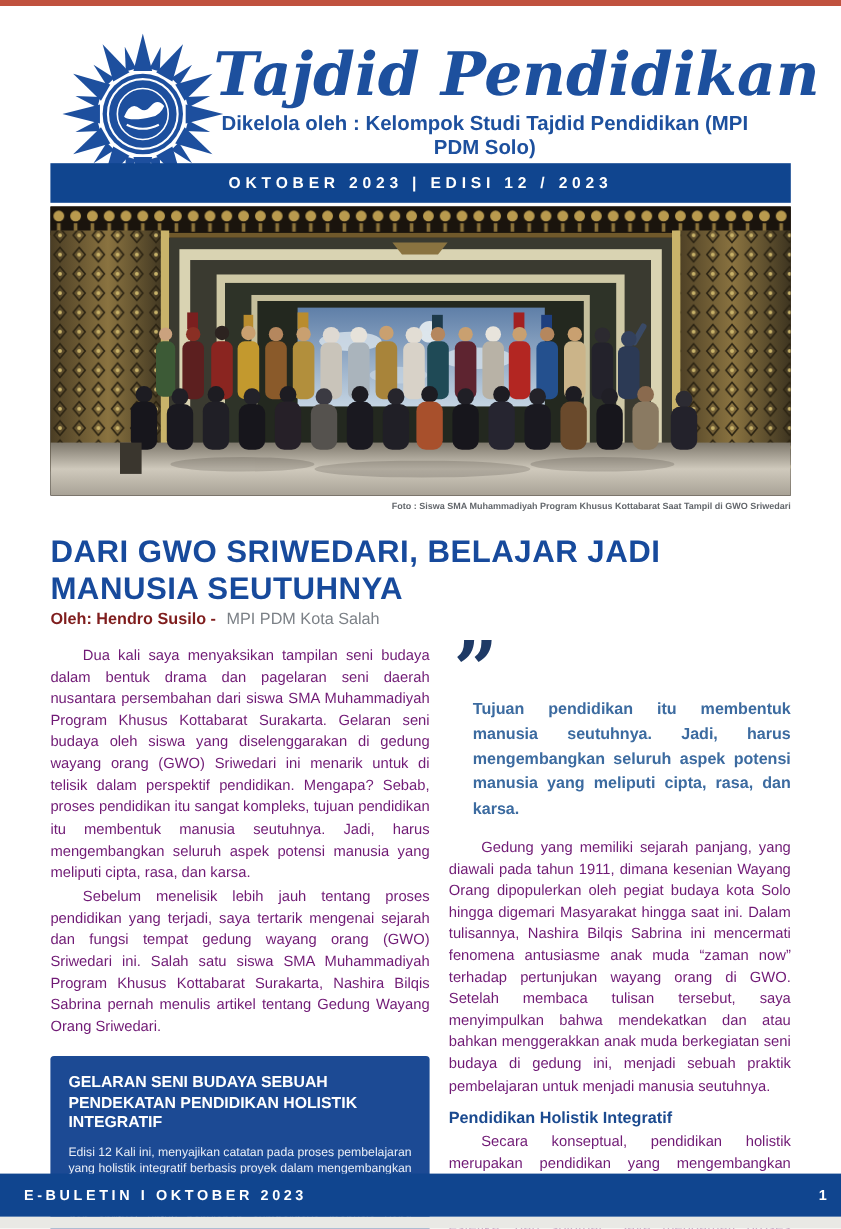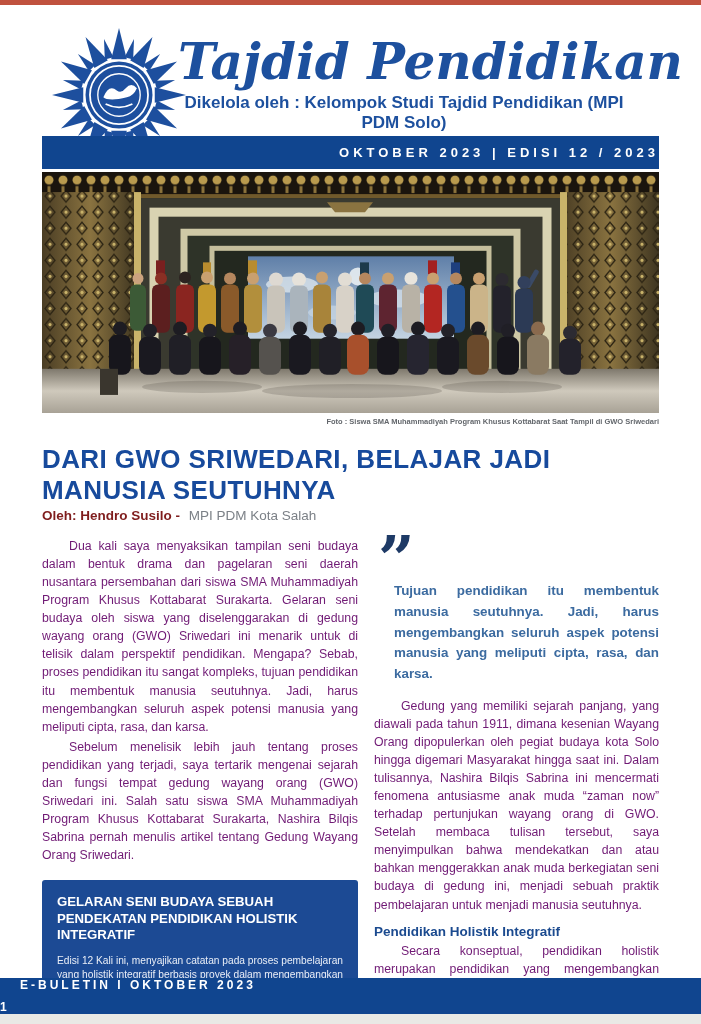--- a/index.html
+++ b/index.html
@@ -24,21 +24,21 @@
   .masthead { position:absolute; left:178px; top:34px; width:452px; text-align:center; }
   .title {
     font-family:"DejaVu Serif", serif; font-style:italic; font-weight:bold;
     font-size:50px; color:#1d509e; line-height:1.1; white-space:nowrap;
   }
   .subtitle { margin-top:4px; font-size:17px; font-weight:bold; color:#1d509e; }
   
   .edition-bar {
     position:absolute; left:42px; top:136px; width:617px; height:33px;
     background:#10458f; color:#ffffff; font-weight:bold; font-size:13px;
-    letter-spacing:4px; display:flex; align-items:center; justify-content:flex-end;
+    letter-spacing:4px; display:flex; align-items:center; justify-content:center;
   }
   
   .photo { position:absolute; left:42px; top:172px; width:617px; height:241px; background:#2a241c; }
   .photo svg { display:block; width:100%; height:100%; }
   .caption {
     position:absolute; top:417px; right:42px; font-size:7.5px; color:#63676c; font-weight:bold;
   }
   
   .headline {
     position:absolute; left:42px; top:444px; width:565px;
@@ -67,22 +67,22 @@
   
   .info-box {
     margin-top:16px; background:#1c4a94; border-radius:3px; padding:14px 15px 16px 15px;
     color:#ffffff;
   }
   .info-box .box-title { font-size:13.2px; font-weight:bold; line-height:1.25; margin-bottom:10px; }
   .info-box .box-para { font-size:10.2px; line-height:1.38; text-align:justify; color:#e9eef7; margin-bottom:10px; }
   
   .footer {
     position:absolute; left:0; top:978px; width:701px; height:36px; background:#10458f;
-    display:flex; align-items:flex-start; justify-content:space-between;
-    color:#ffffff; font-weight:bold;flex-direction:column;
+    display:flex; align-items:center; justify-content:space-between;
+    color:#ffffff; font-weight:bold;
   }
   .footer .f-left { padding-left:20px; font-size:12px; letter-spacing:3px; }
   .footer .f-page { padding-right:12px; font-size:12px; }
   .bottom-strip { position:absolute; left:0; top:1014px; width:701px; height:10px; background:#e9e9e5; }
 </style>
 </head>
 <body>
 
 <div class="page">
   <div class="top-bar"></div>

